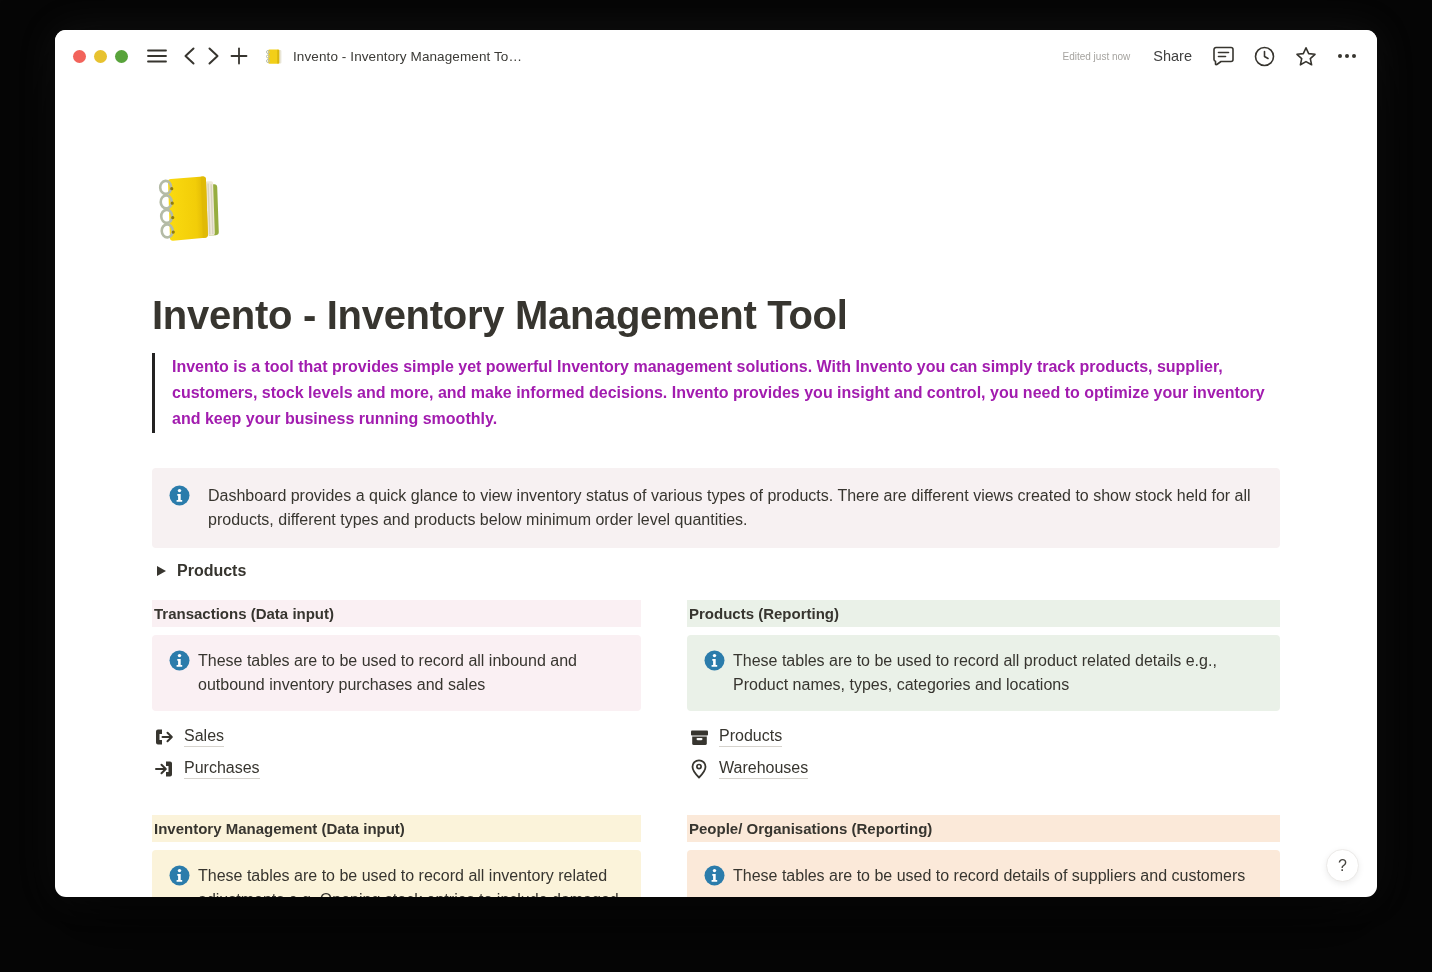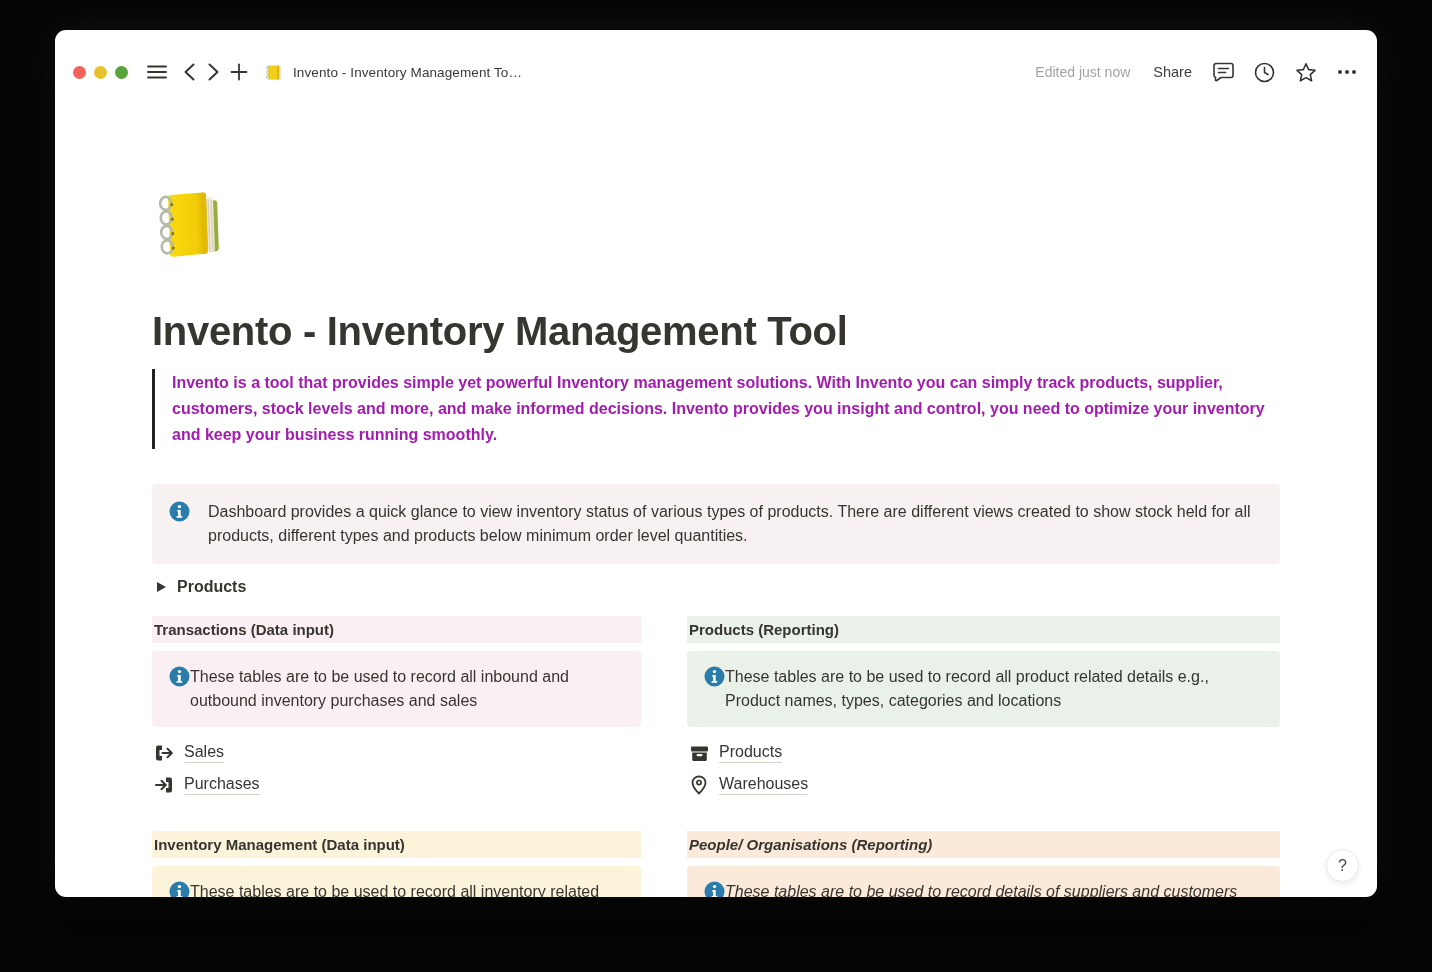--- a/index.html
+++ b/index.html
@@ -16,37 +16,36 @@
     background:#ffffff;
     border-radius:11px;
     box-shadow:0 30px 70px rgba(0,0,0,0.65), 0 0 40px rgba(120,120,120,0.12);
     overflow:hidden;
   }
   
   .titlebar {
     height:52px; display:flex; align-items:center;
     padding:0 20px 0 18px; background:#fff;
     flex-shrink:0;
-    margin-top:16px;
   }
   .traffic { display:flex; gap:8px; align-items:center; }
   .light { width:13px; height:13px; border-radius:50%; display:inline-block; }
   .light.red { background:#f2635b; }
   .light.yellow { background:#e7c22f; }
   .light.green { background:#58a33b; }
   .tb-icon { display:flex; align-items:center; justify-content:center; cursor:default; }
   .tb-icon svg { display:block; }
   .hamburger { margin-left:19px; }
   .nav-back { margin-left:17px; }
   .nav-fwd { margin-left:13px; }
   .new-tab { margin-left:11px; }
   .doc-ico { margin-left:17px; }
   .tb-title { margin-left:9px; font-size:13.5px; color:#3b3a36; letter-spacing:0.1px; white-space:nowrap; }
   .tb-right { margin-left:auto; display:flex; align-items:center; }
-  .edited { font-size:14px; color:#a5a39f; margin-right:23px; }
+  .edited { font-size:10px; color:#a5a39f; margin-right:23px; }
   .share { font-size:14.5px; color:#404040; margin-right:21px; cursor:default; }
   .tb-right .tb-icon { margin-left:0; margin-right:20px; }
   .tb-right .tb-icon:last-child { margin-right:0; }
   
   .content { padding:0 97px; }
   .page-icon { margin-top:91px; width:80px; height:74px; cursor:default; }
   h1.page-title {
     margin-top:44px;
     font-size:40px; font-weight:700; letter-spacing:-0.3px;
     color:#37352f; line-height:1.2;
@@ -81,28 +80,28 @@
   .cols.row2 { margin-top:30px; }
   .col-l { width:489px; flex-shrink:0; }
   .col-r { width:593px; flex-shrink:0; }
   .sec-head {
     font-size:15px; font-weight:700; color:#37352f;
     padding:4px 4px 4px 2px; line-height:19px;
   }
   .sec-callout {
     margin-top:8px; border-radius:4px;
     padding:14px 16px 14px 17px;
-    display:flex; align-items:flex-start; gap:0;
+    display:flex; align-items:flex-start; gap:8px;
     font-size:16px; line-height:24px;
   }
   .sec-callout .info { flex-shrink:0; margin-top:1px; }
   .bg-pink { background:#faf0f3; }
   .bg-green { background:#eaf1e8; }
   .bg-yellow { background:#fbf3da; }
-  .bg-orange { background:#fbe9d9;font-style:italic; }
+  .bg-orange { background:#fbe9d9; }
   .links { margin-top:10px; }
   .link-row {
     display:flex; align-items:center; gap:10px;
     padding:5px 2px; height:32px; cursor:default;
   }
   .link-ico { width:20px; display:flex; justify-content:center; }
   .link-label {
     font-size:16px; font-weight:500; color:#37352f;
     border-bottom:1.5px solid #d6d3cd; padding-bottom:1px;
   }

